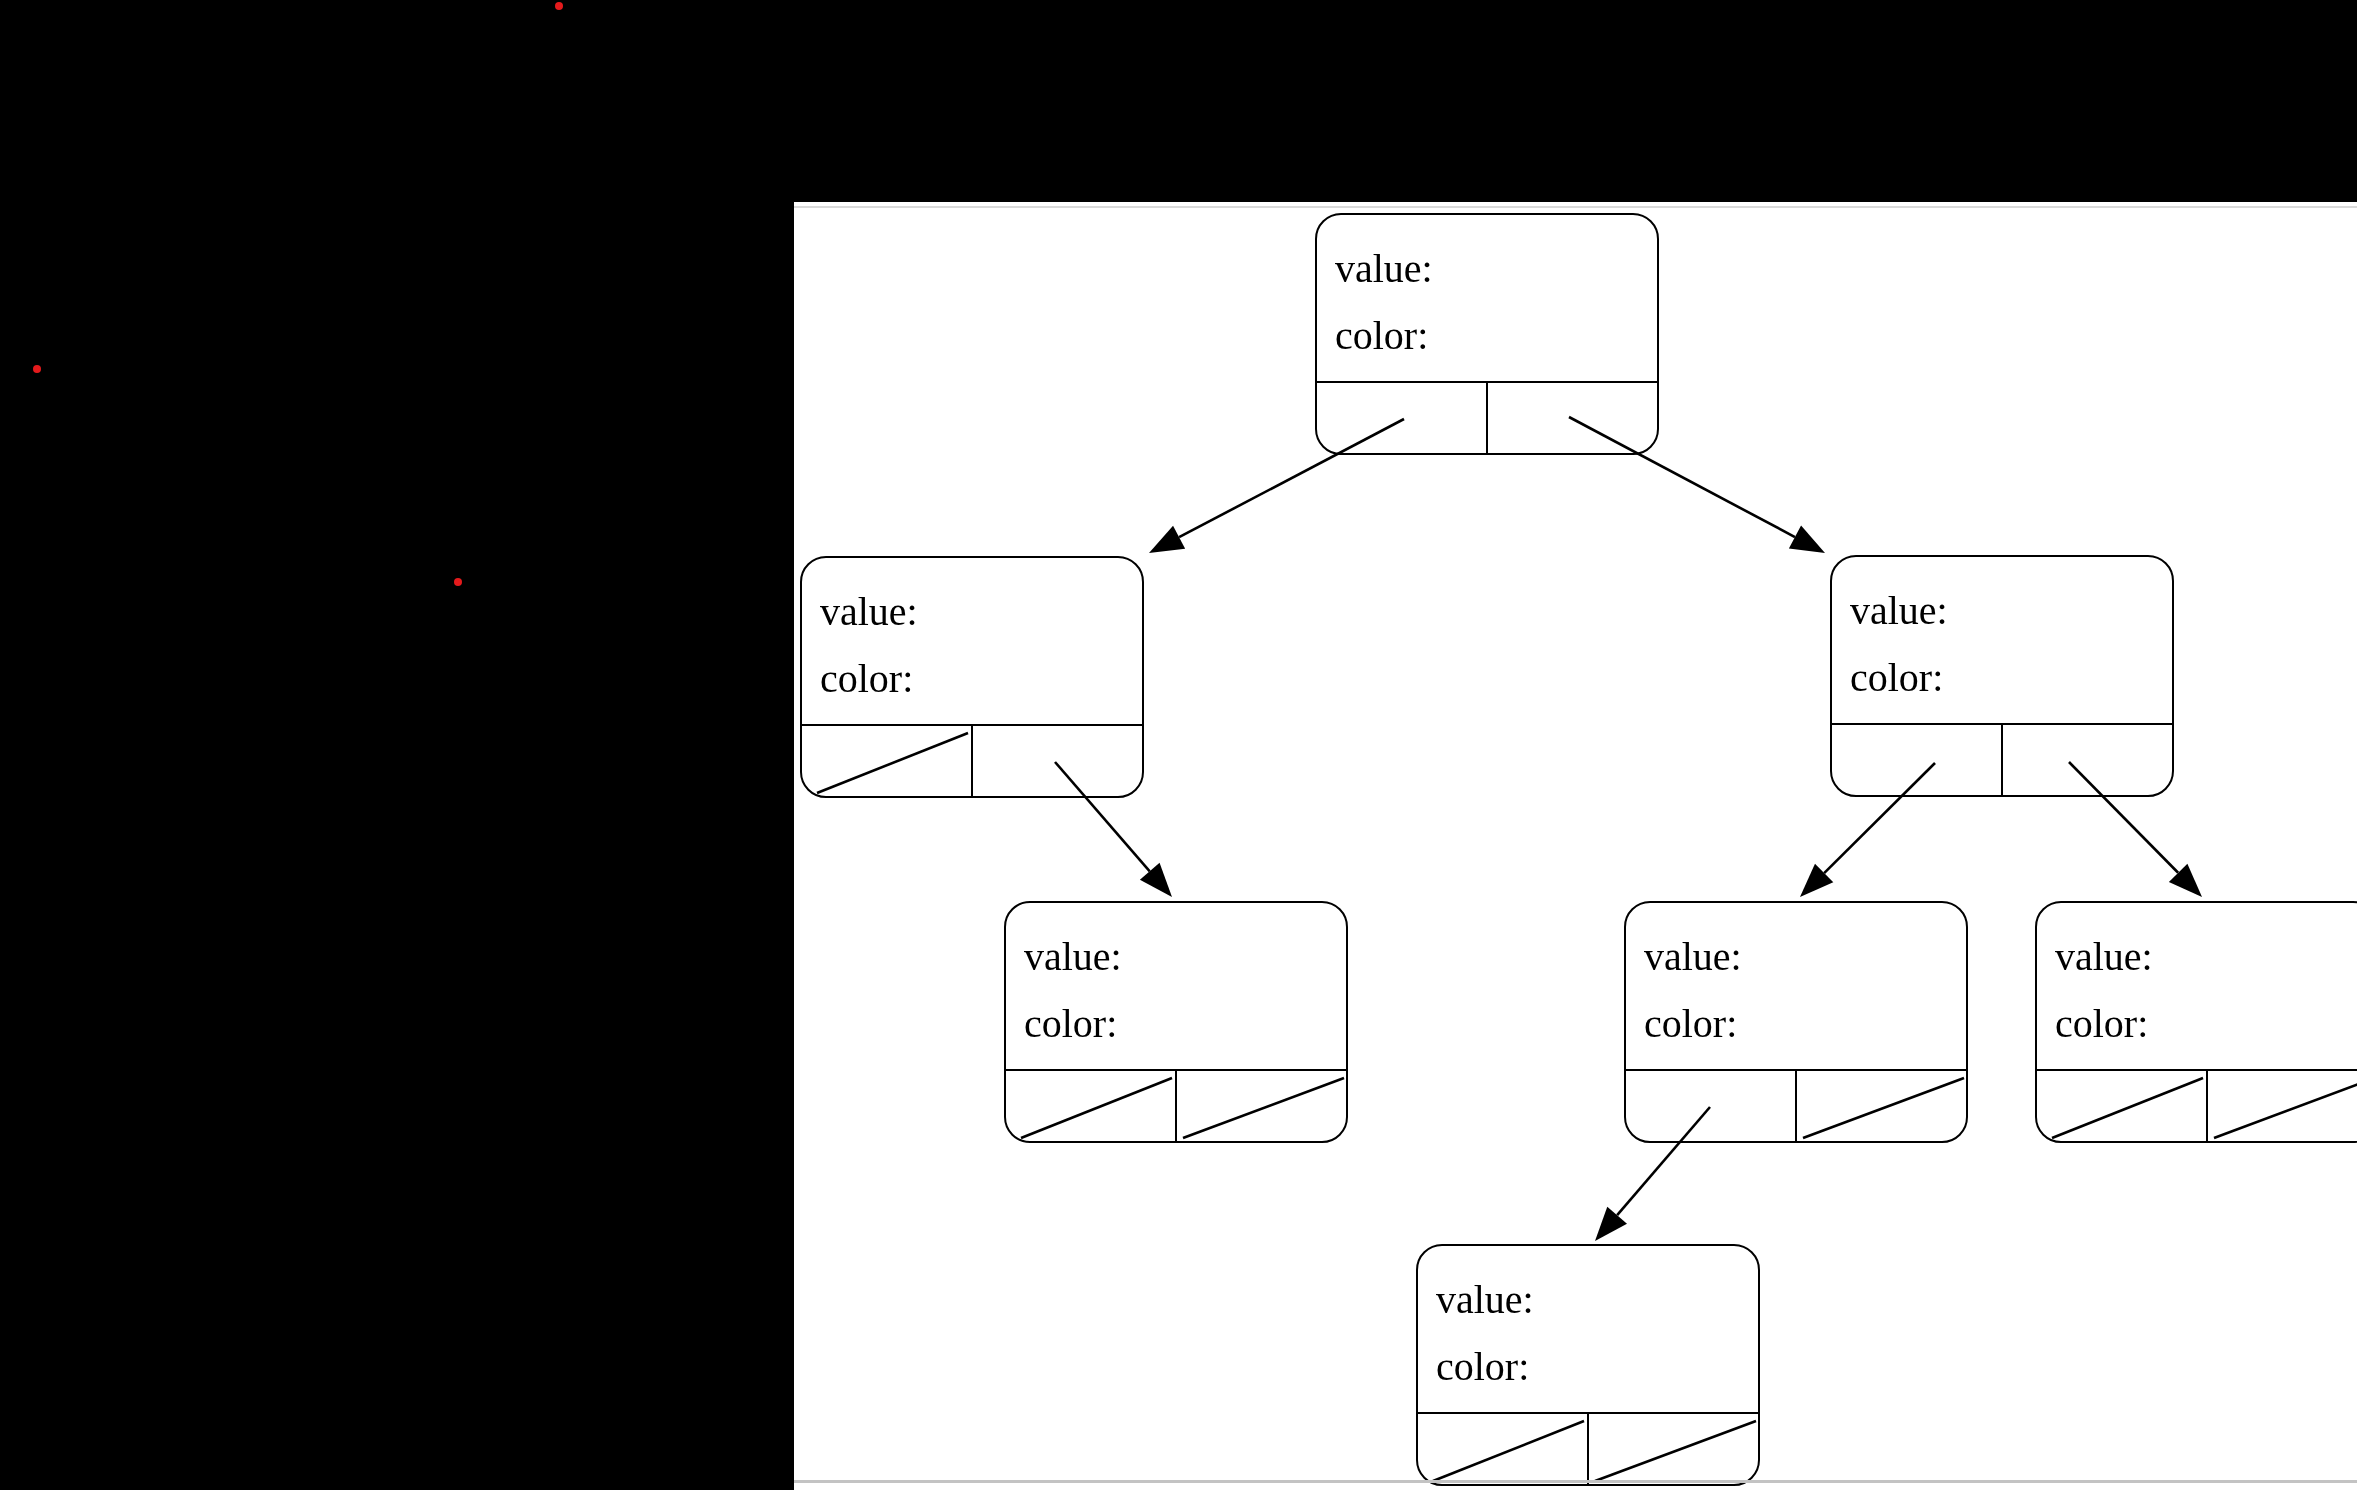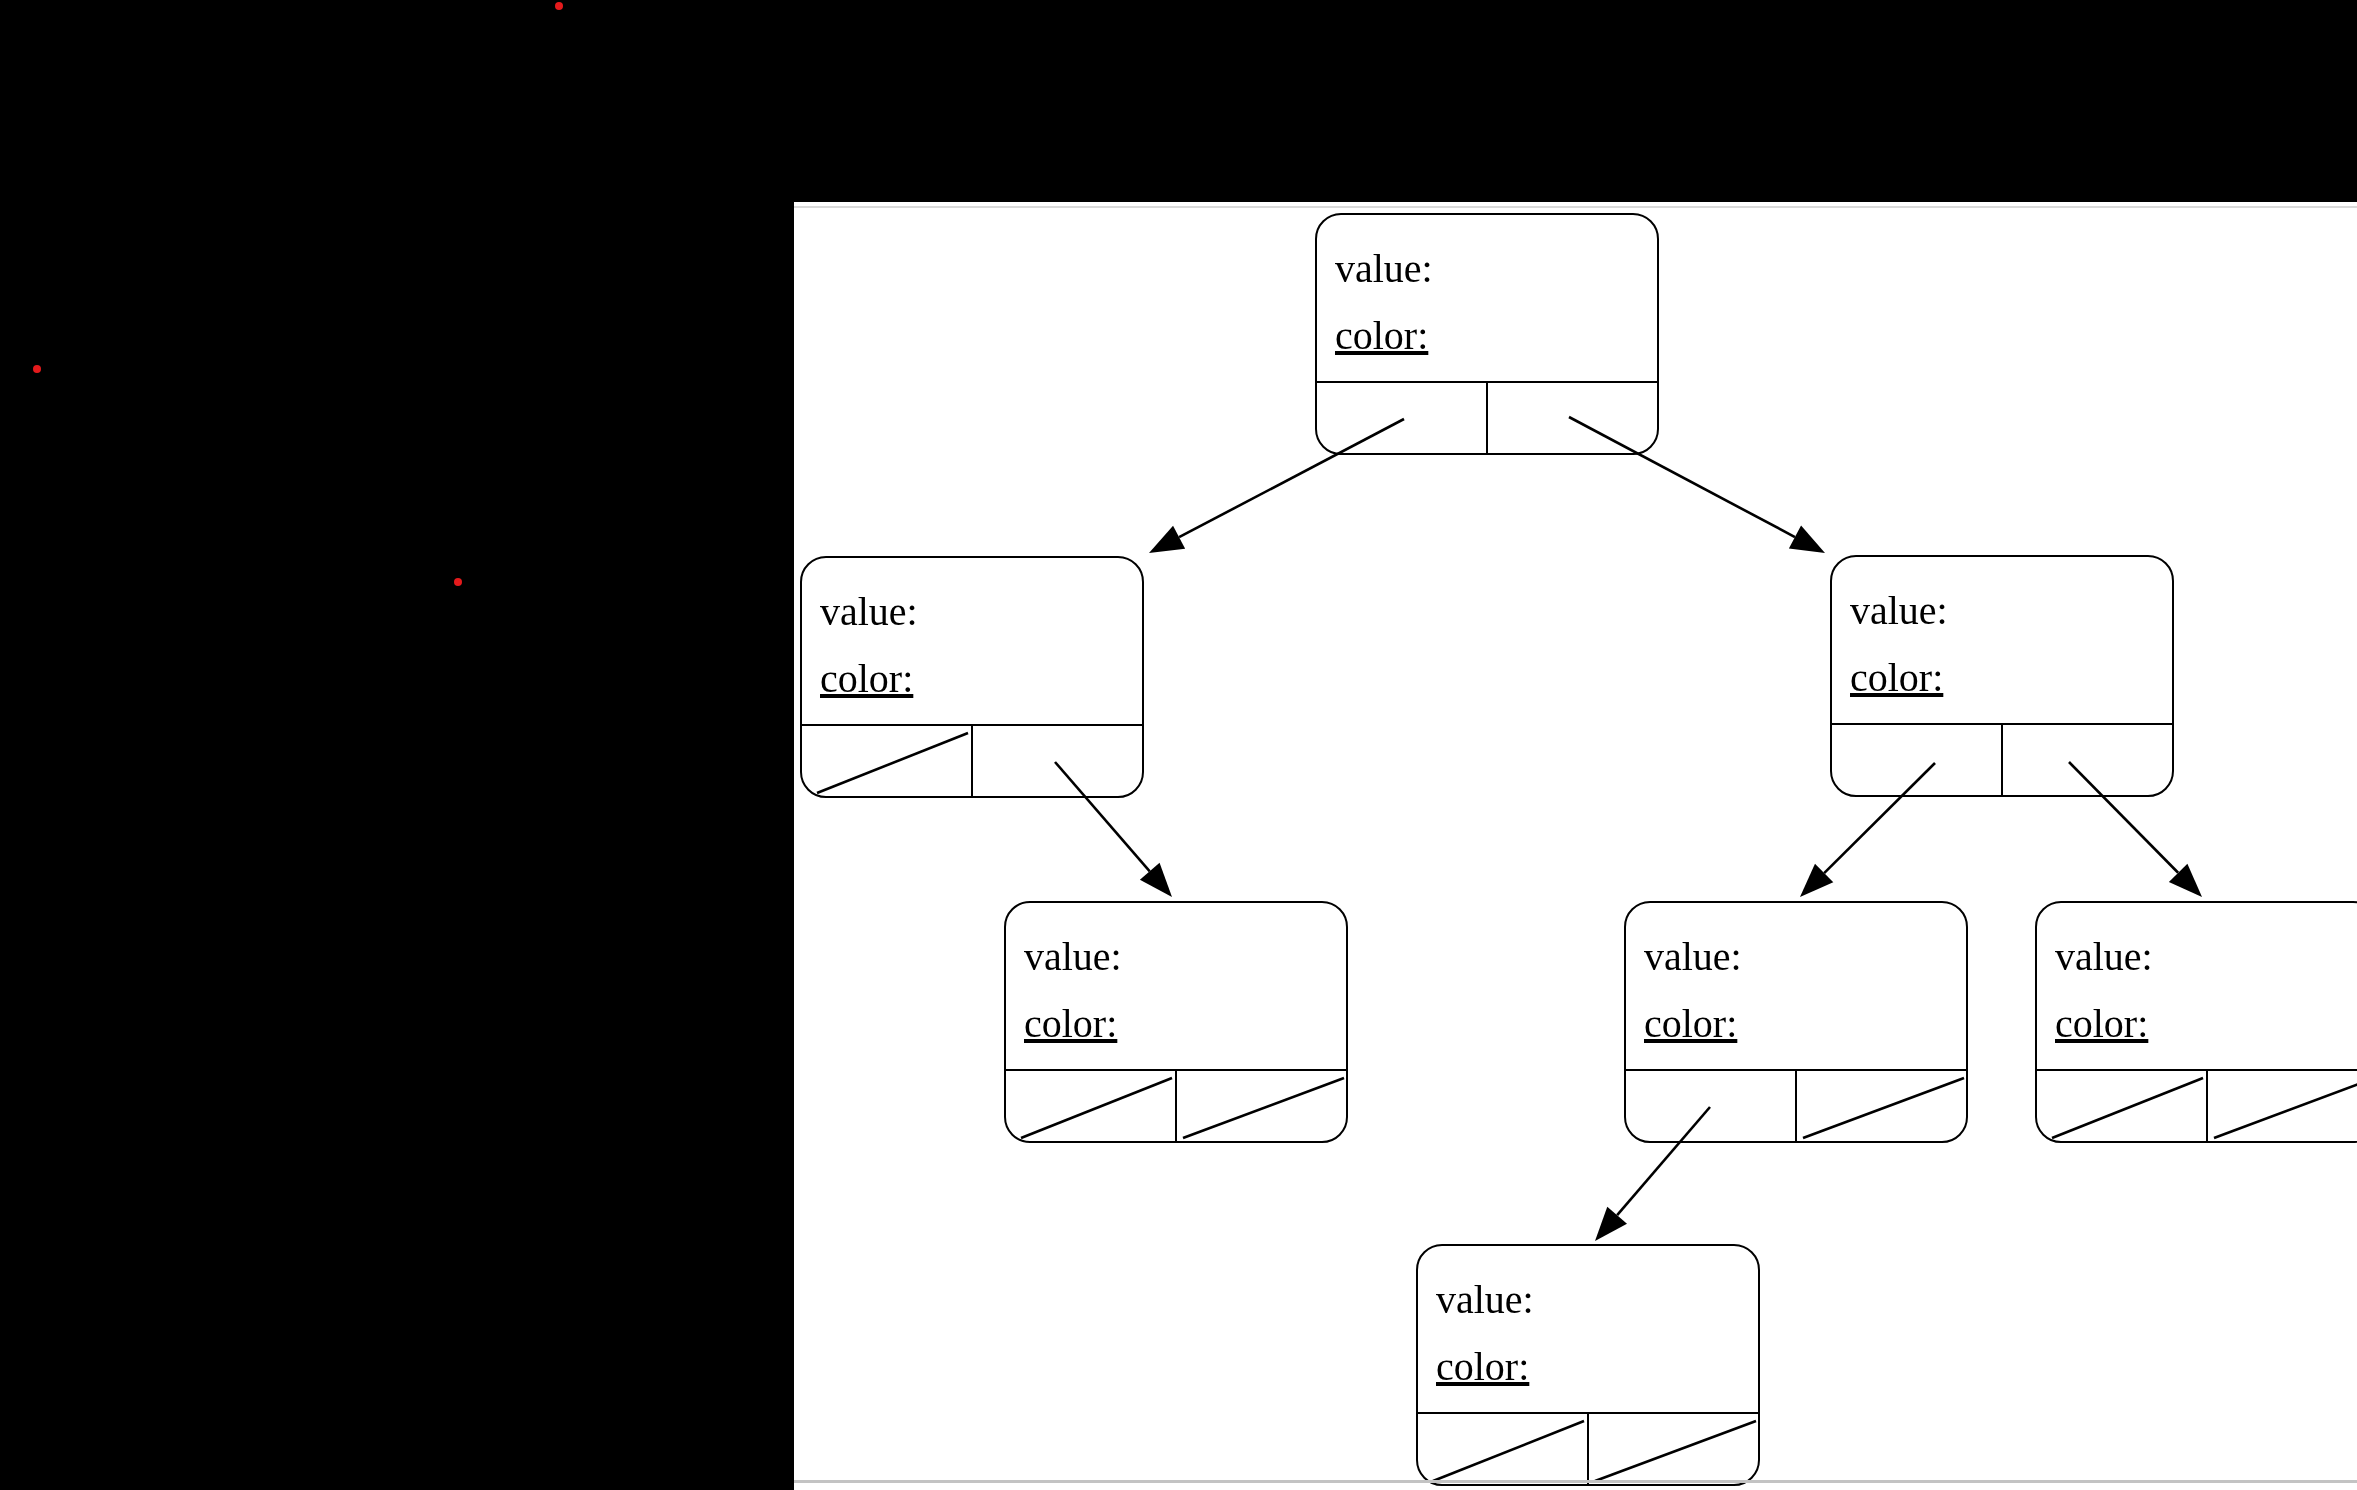--- a/index.html
+++ b/index.html
@@ -4,21 +4,21 @@
 <style>
   html,body{margin:0;padding:0;background:#000;}
   #stage{position:relative;width:2357px;height:1490px;background:#000;overflow:hidden;
          font-family:"Liberation Serif","DejaVu Serif",serif;}
   .panel{position:absolute;background:#fff;z-index:1;}
   .frame-line{position:absolute;z-index:6;}
   .node{position:absolute;box-sizing:border-box;border:2px solid #000;border-radius:26px;
         background:#fff;overflow:hidden;z-index:2;}
   .nlabel{position:absolute;left:18px;font-size:40px;color:#000;white-space:nowrap;}
   .nlabel.l1{top:30px;}
-  .nlabel.l2{top:97px;text-decoration:underline;}
+  .nlabel.l2{top:97px;}
   .prow{position:absolute;left:0;right:0;bottom:0;height:70px;border-top:2px solid #000;}
   .psplit{position:absolute;left:50%;margin-left:-1px;top:0;bottom:0;width:2px;background:#000;}
   svg.overlay{position:absolute;left:0;top:0;z-index:3;pointer-events:none;}
   .red-dot{position:absolute;border-radius:50%;z-index:4;}
 </style>
 </head>
 <body>
 
 <div id="stage" style="width: 2357px; height: 1490px; background: rgb(0, 0, 0); margin-left: 32px;">
   <div class="panel" style="left: 762px; top: 202px; width: 1595px; height: 1288px; background: rgb(255, 255, 255);"></div>

